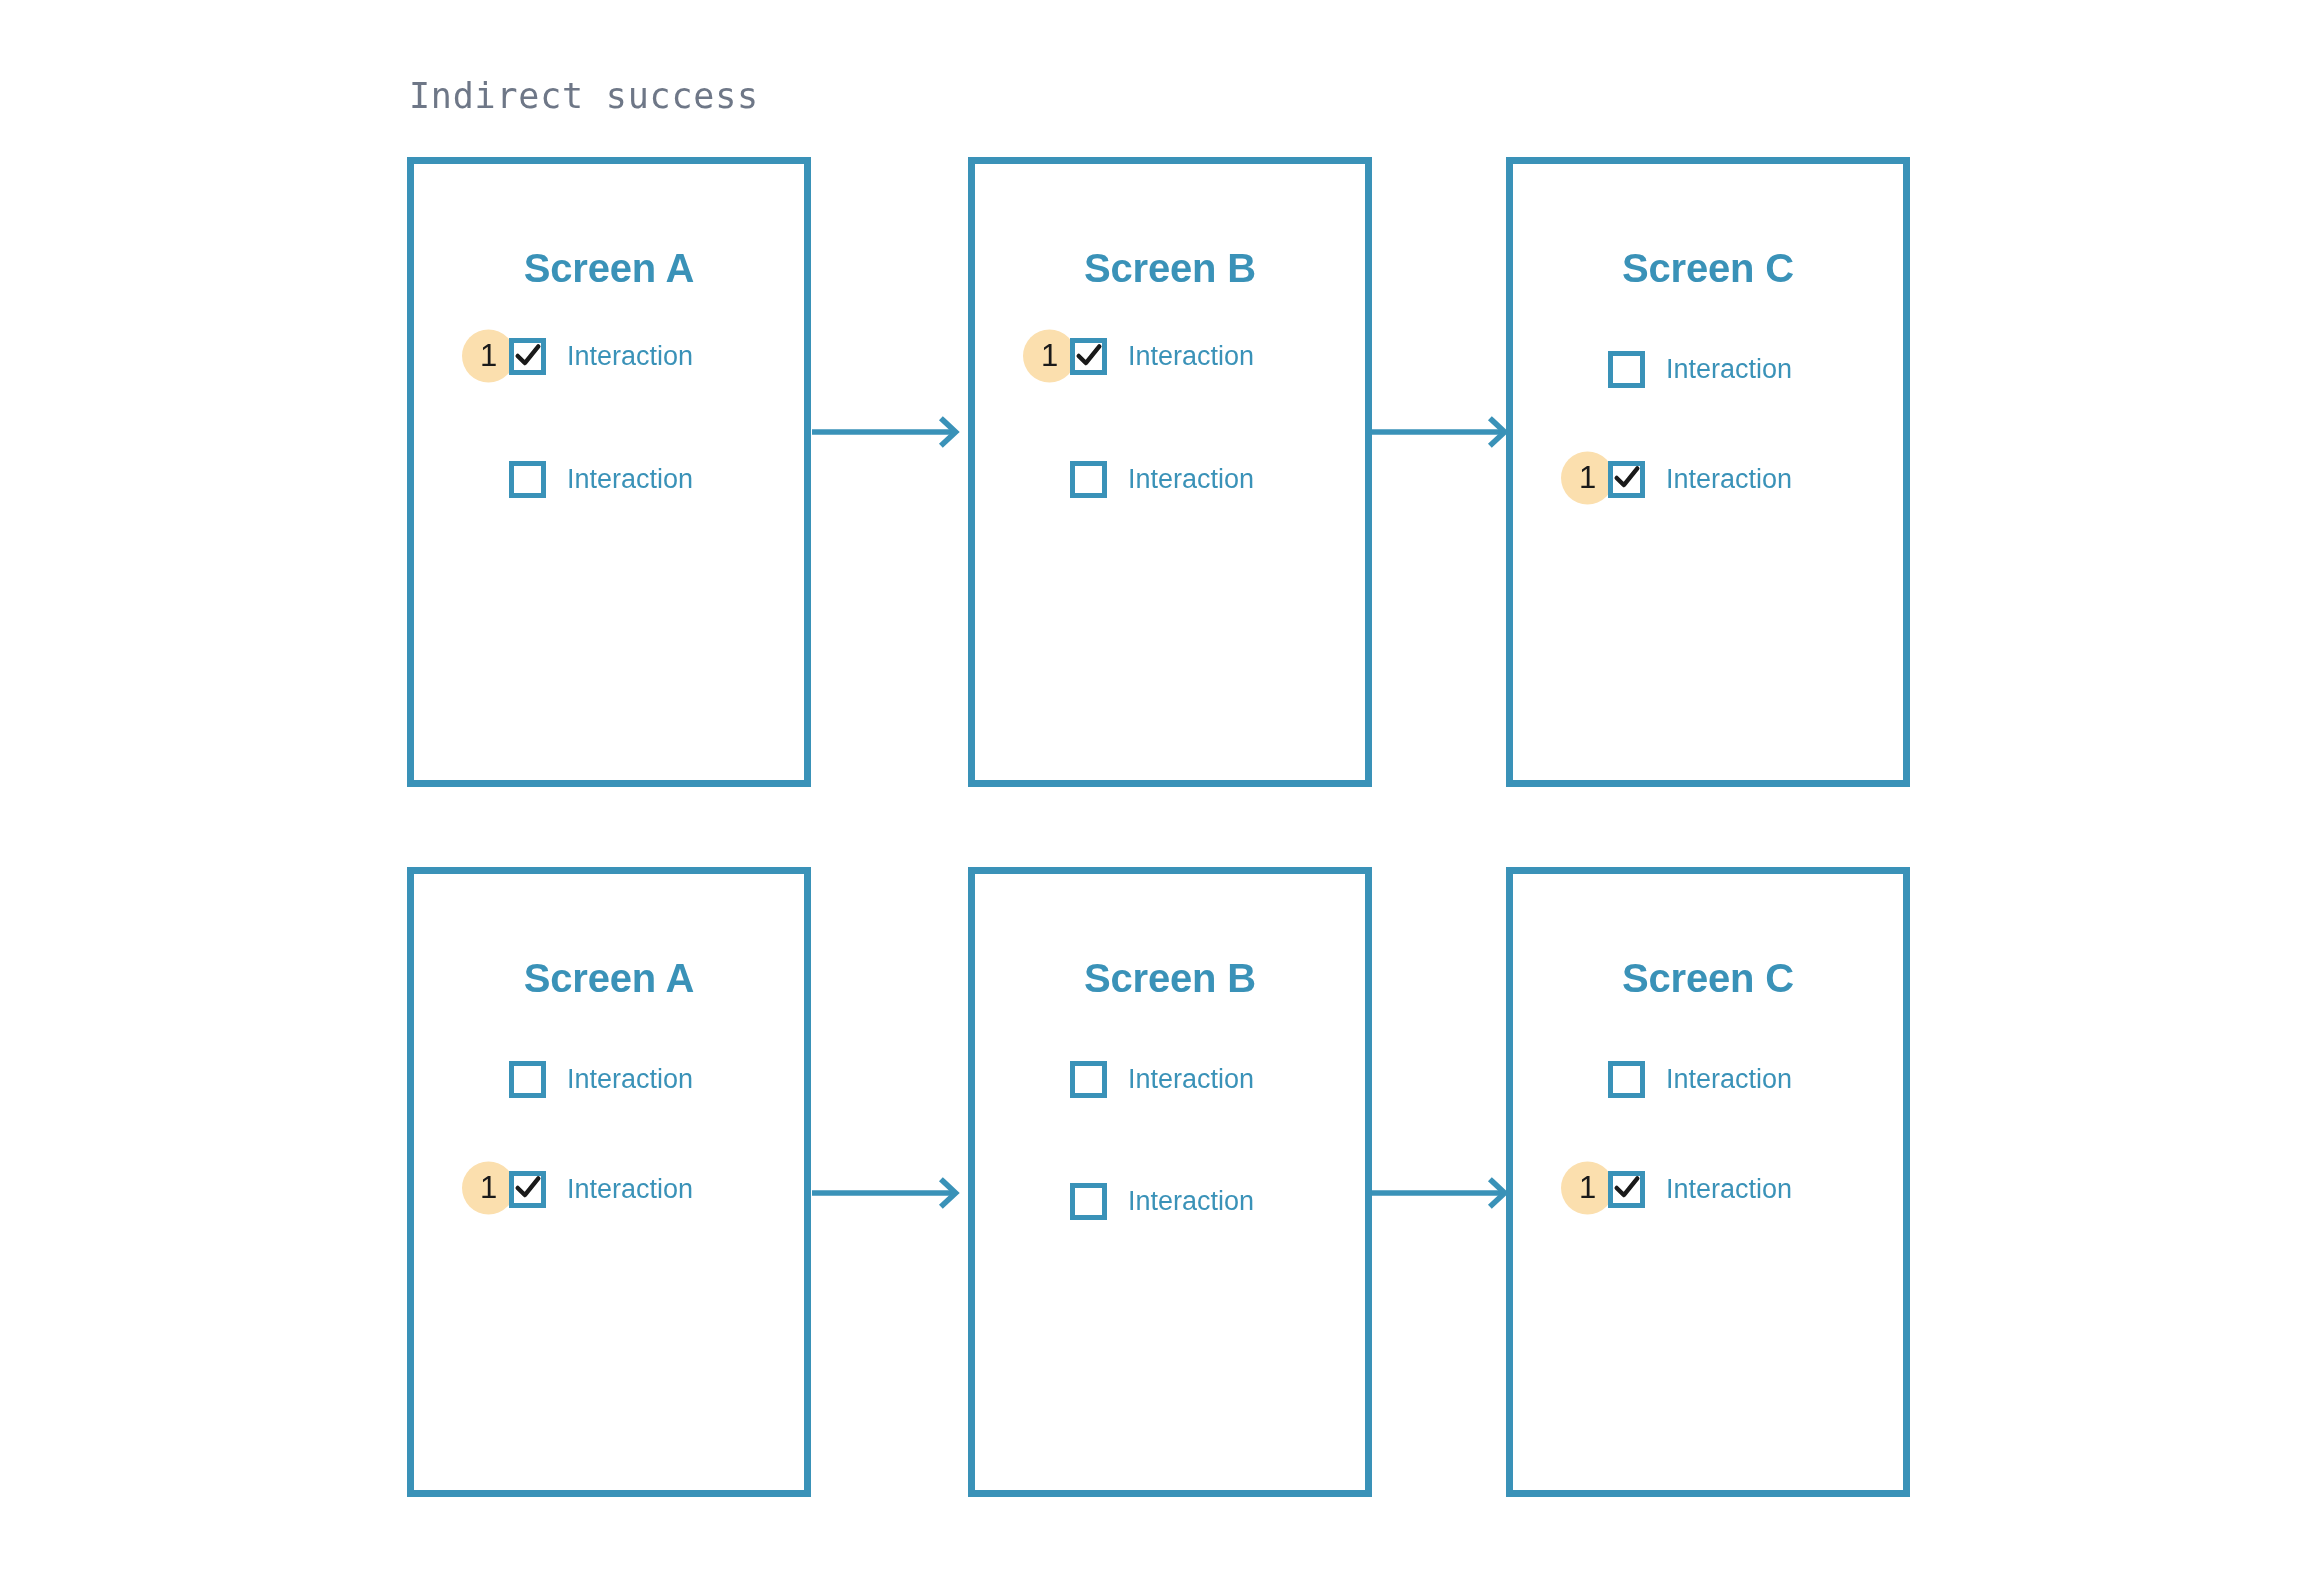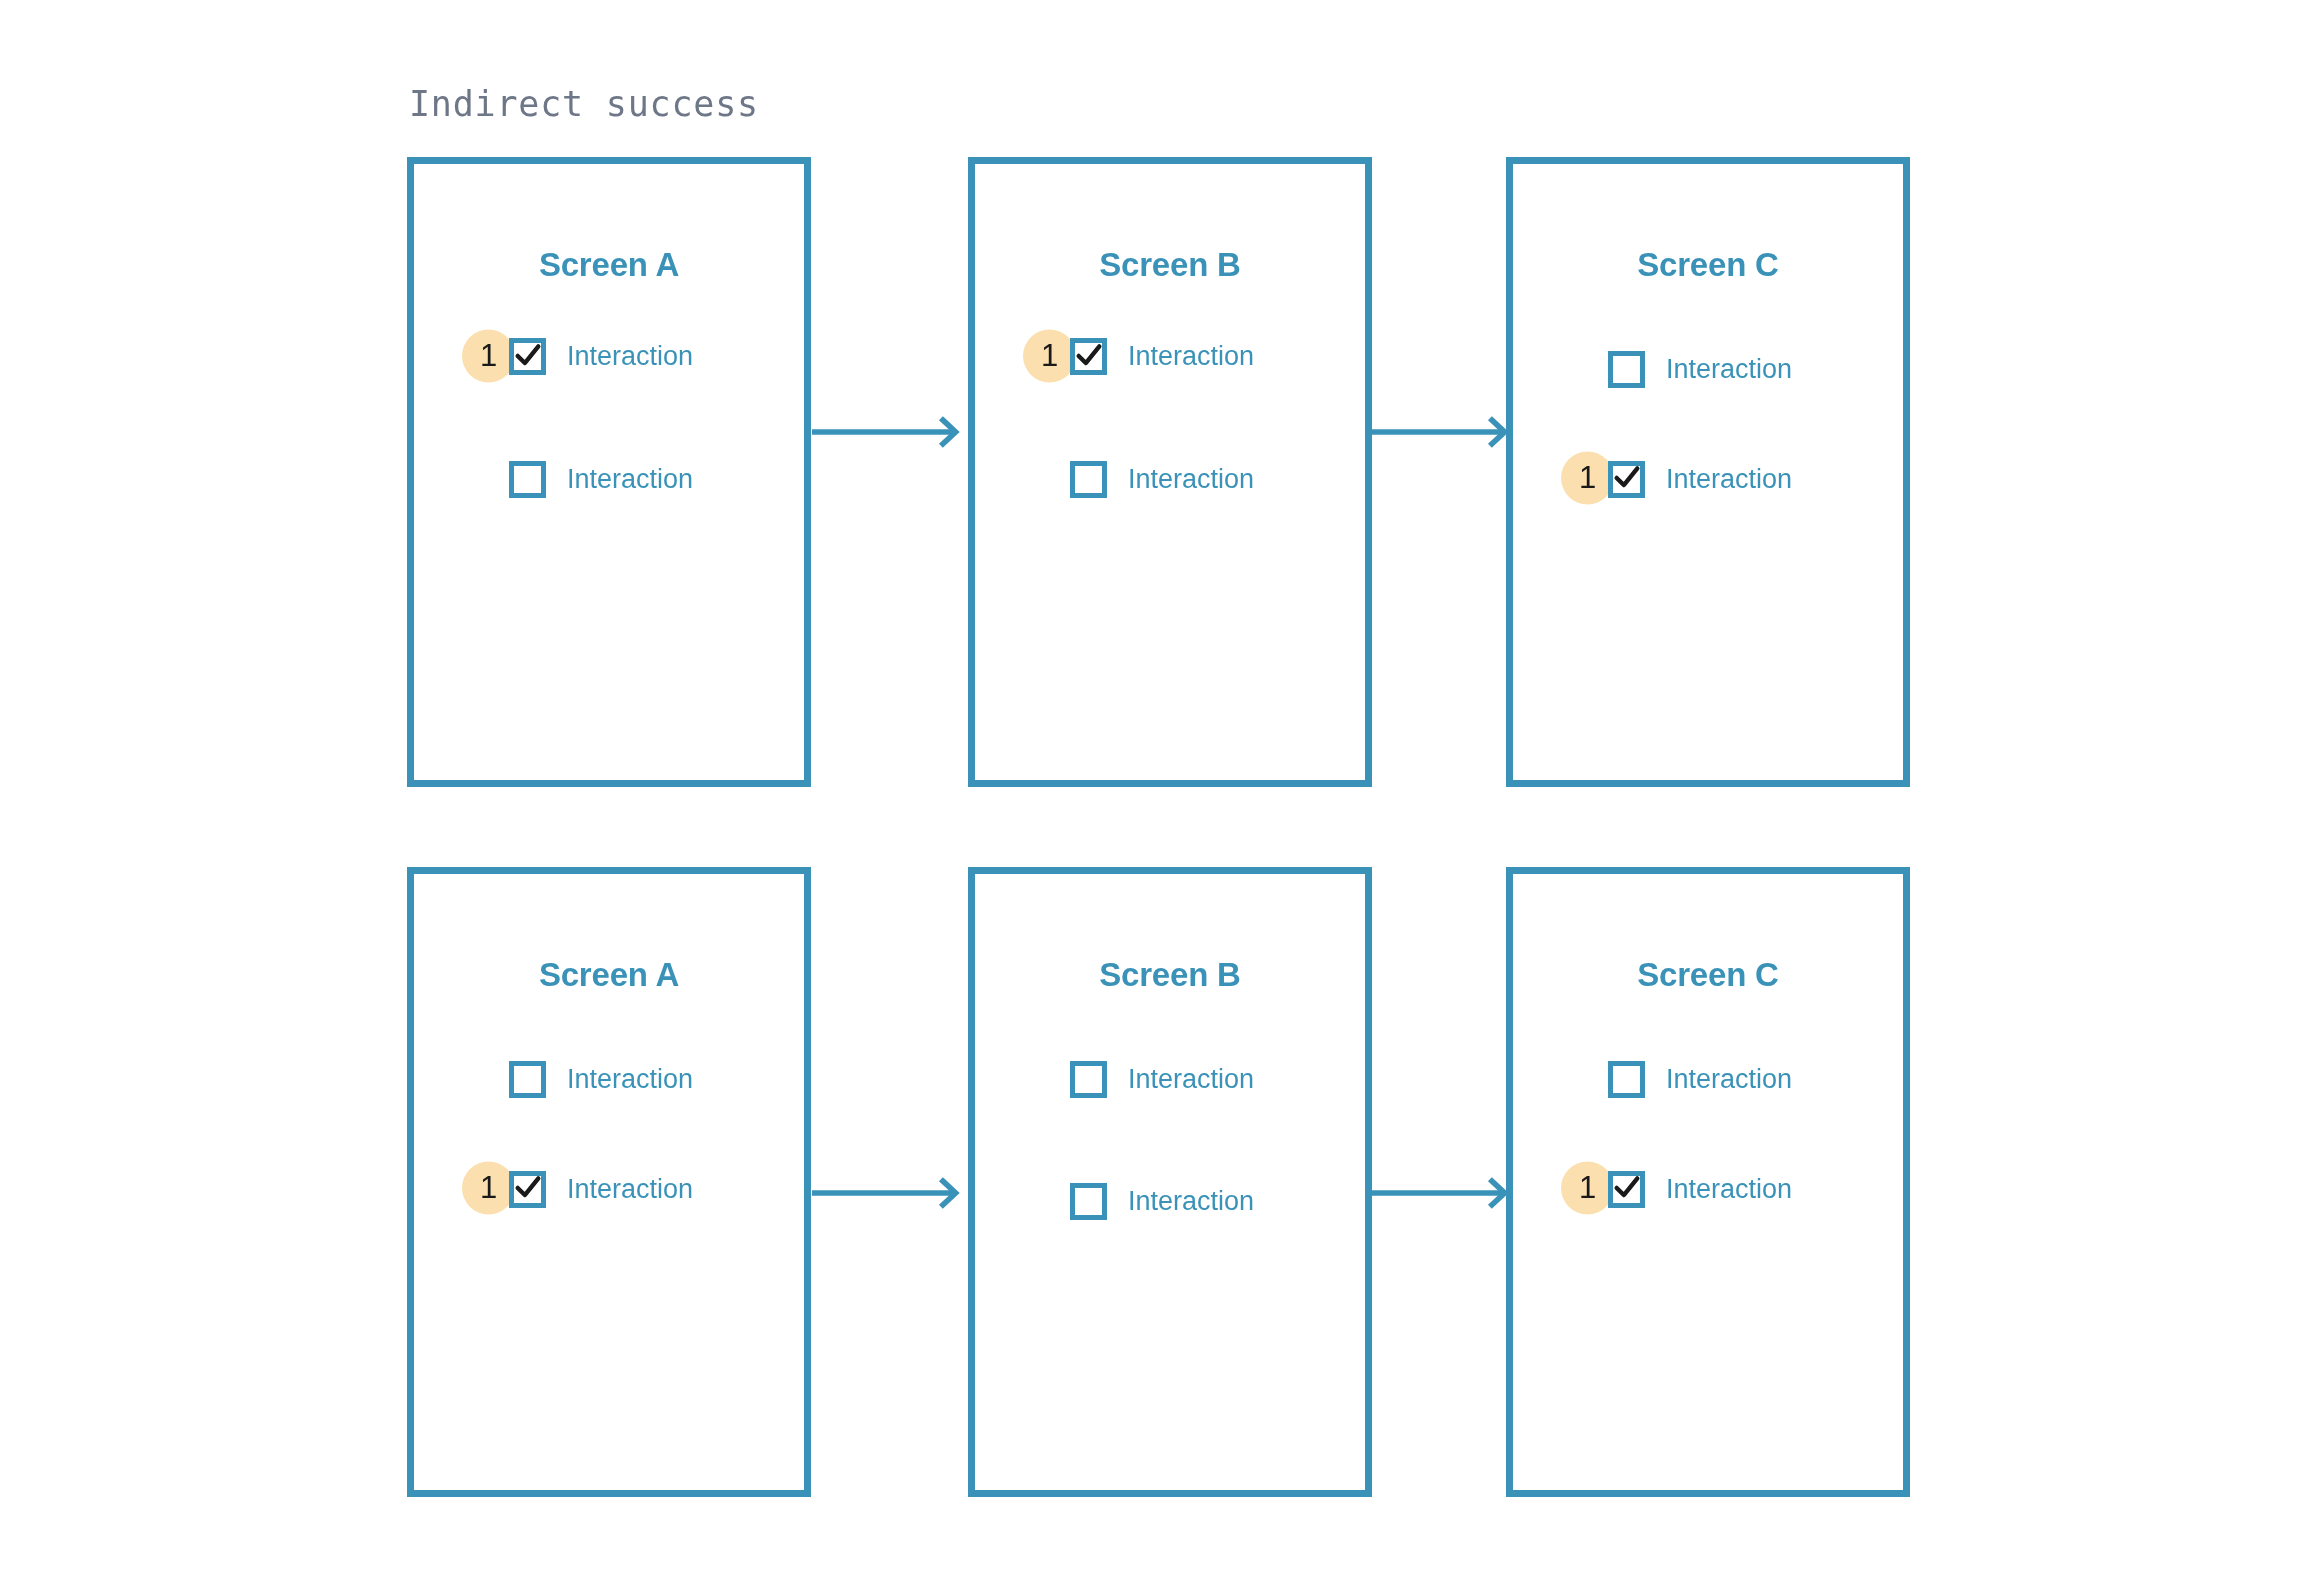--- a/index.html
+++ b/index.html
@@ -26,21 +26,20 @@
   
   .page-title {
     position: absolute;
     left: 409px;
     top: 76px;
     font-family: "DejaVu Sans Mono", "Liberation Mono", monospace;
     font-size: 35px;
     letter-spacing: 0.8px;
     color: #6e7787;
     white-space: nowrap;
-    margin-top: 8px;
   }
 
   
   .flow-row {
     position: absolute;
     left: 0;
     width: 2319px;
   }
   .flow-row.row-0 { top: 157px; }
   .flow-row.row-1 { top: 867px; }
@@ -58,21 +57,21 @@
   .screen-card.col-0 { left: 407px; }
   .screen-card.col-1 { left: 968px; }
   .screen-card.col-2 { left: 1506px; }
 
   .screen-title {
     position: absolute;
     left: 0;
     top: 82px;
     width: 100%;
     text-align: center;
-    font-size: 33px;
+    font-size: 40px;
     font-weight: bold;
     color: #3a92b8;
     letter-spacing: -0.2px;
   }
 
   
   .checkbox-list {
     position: absolute;
     left: 0;
     top: 141px;

